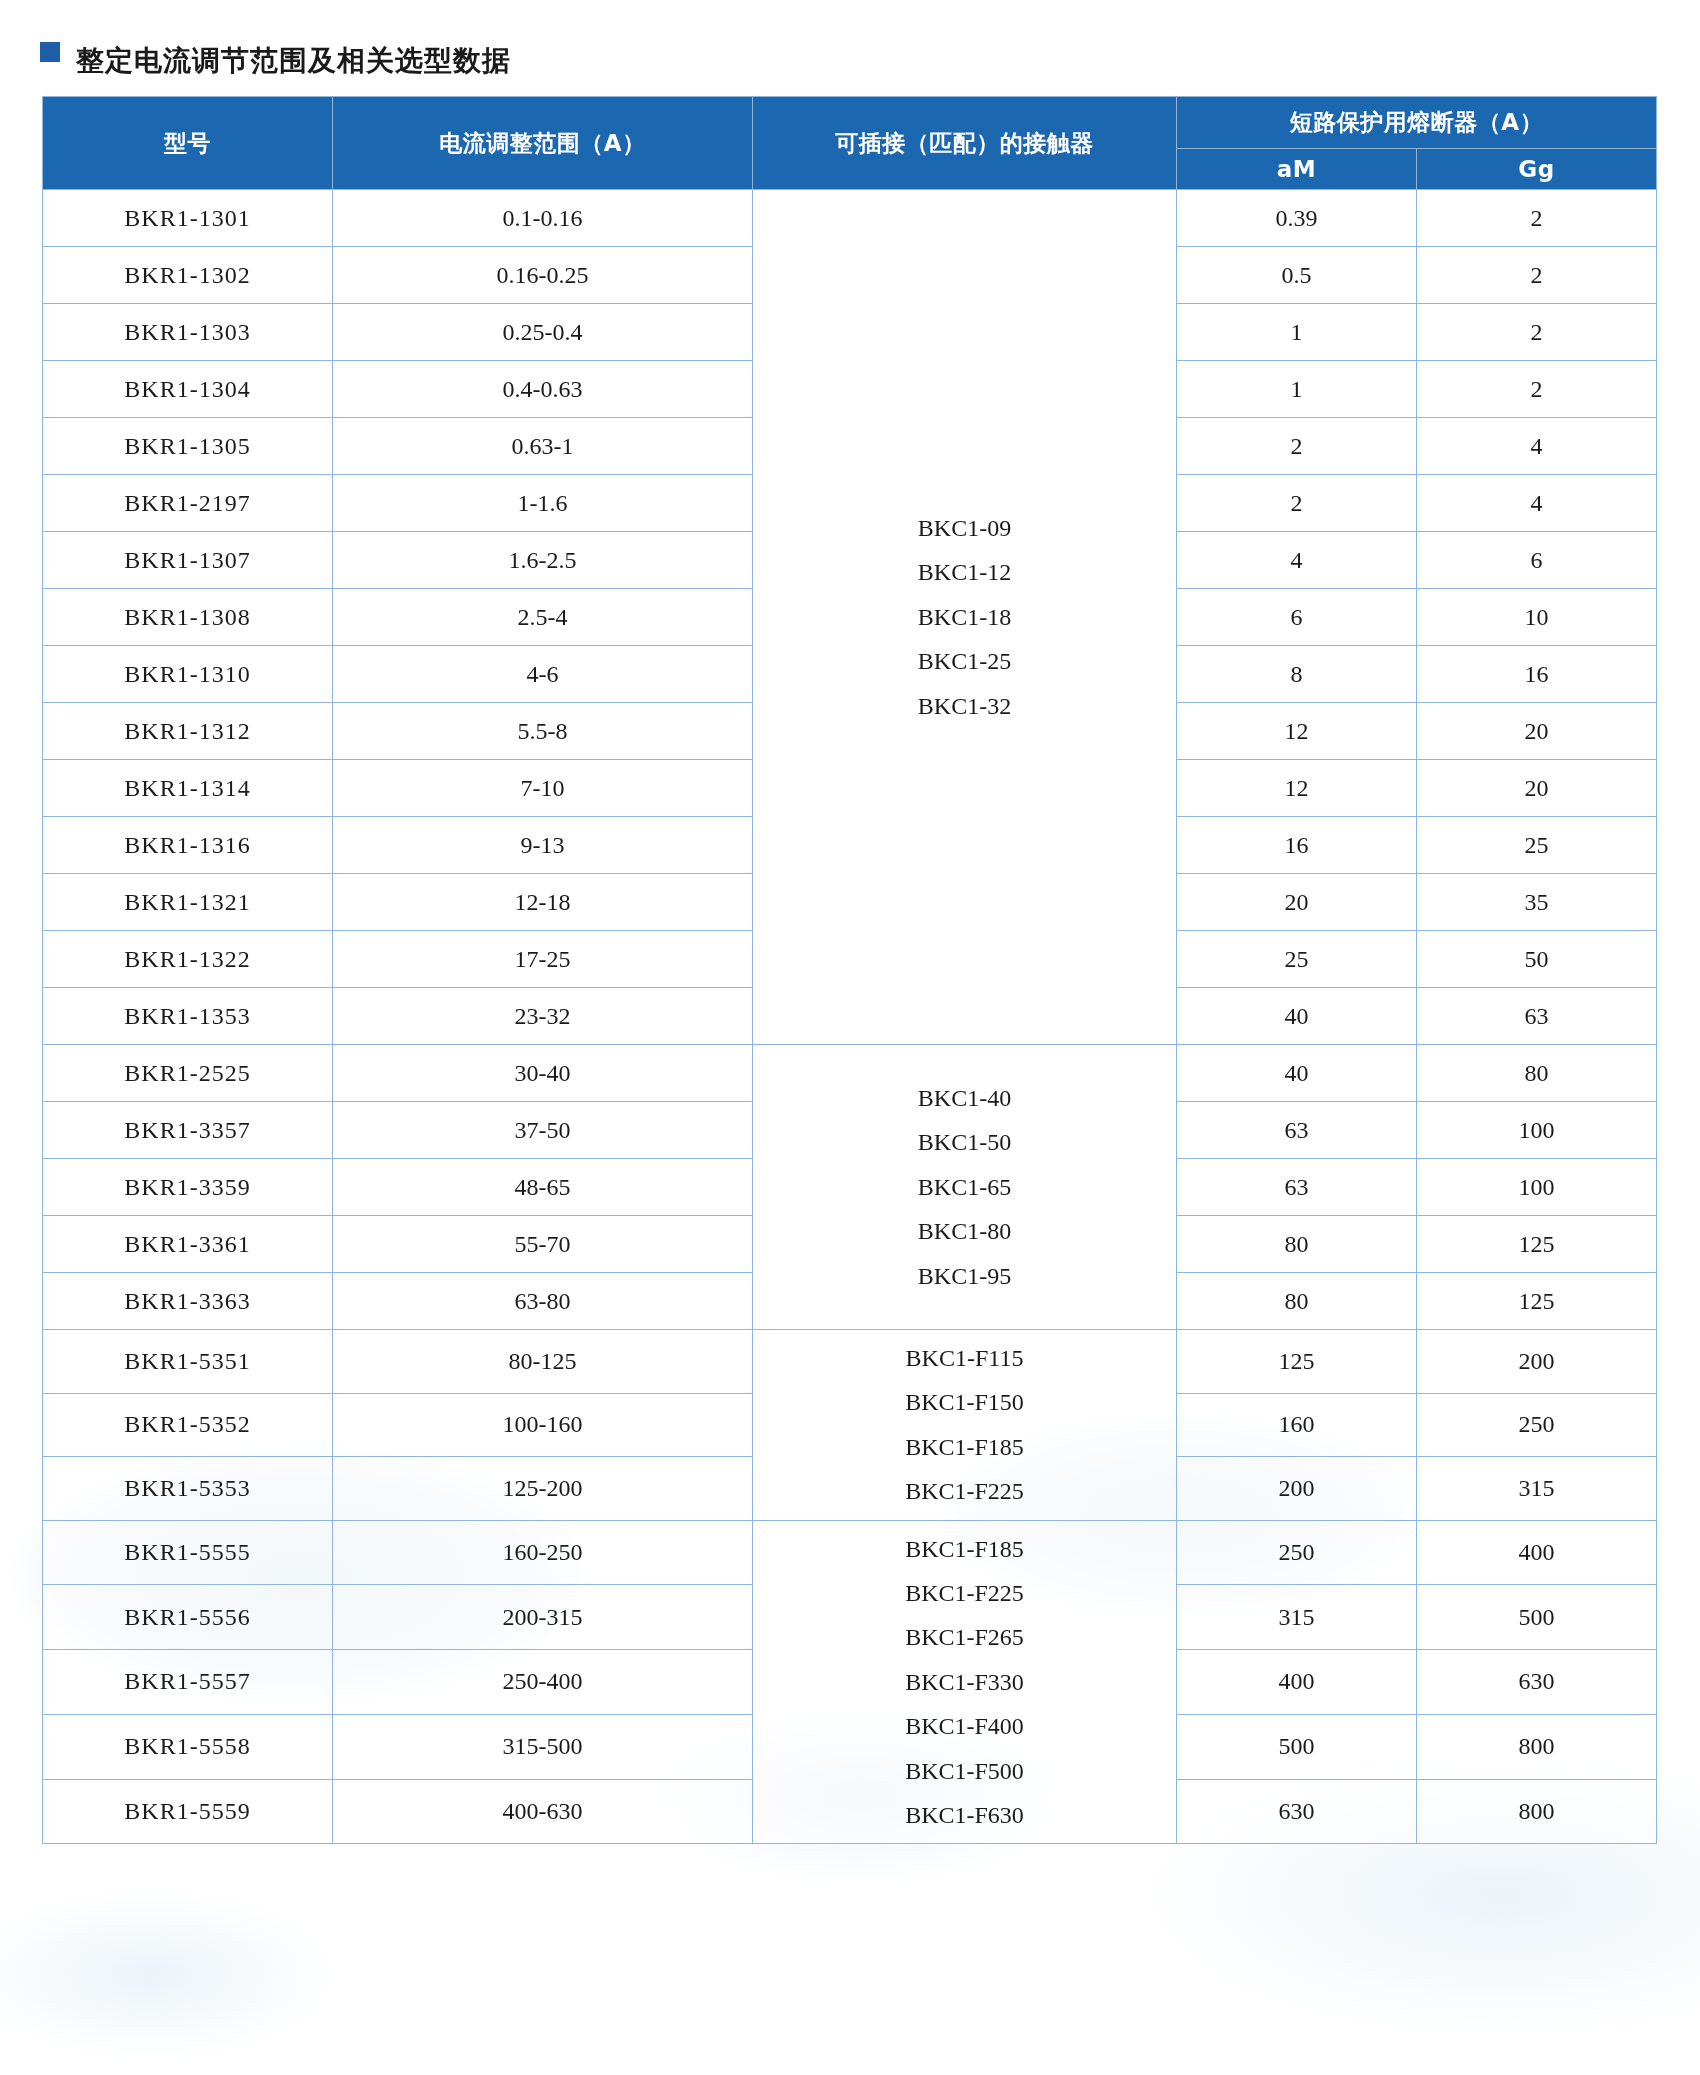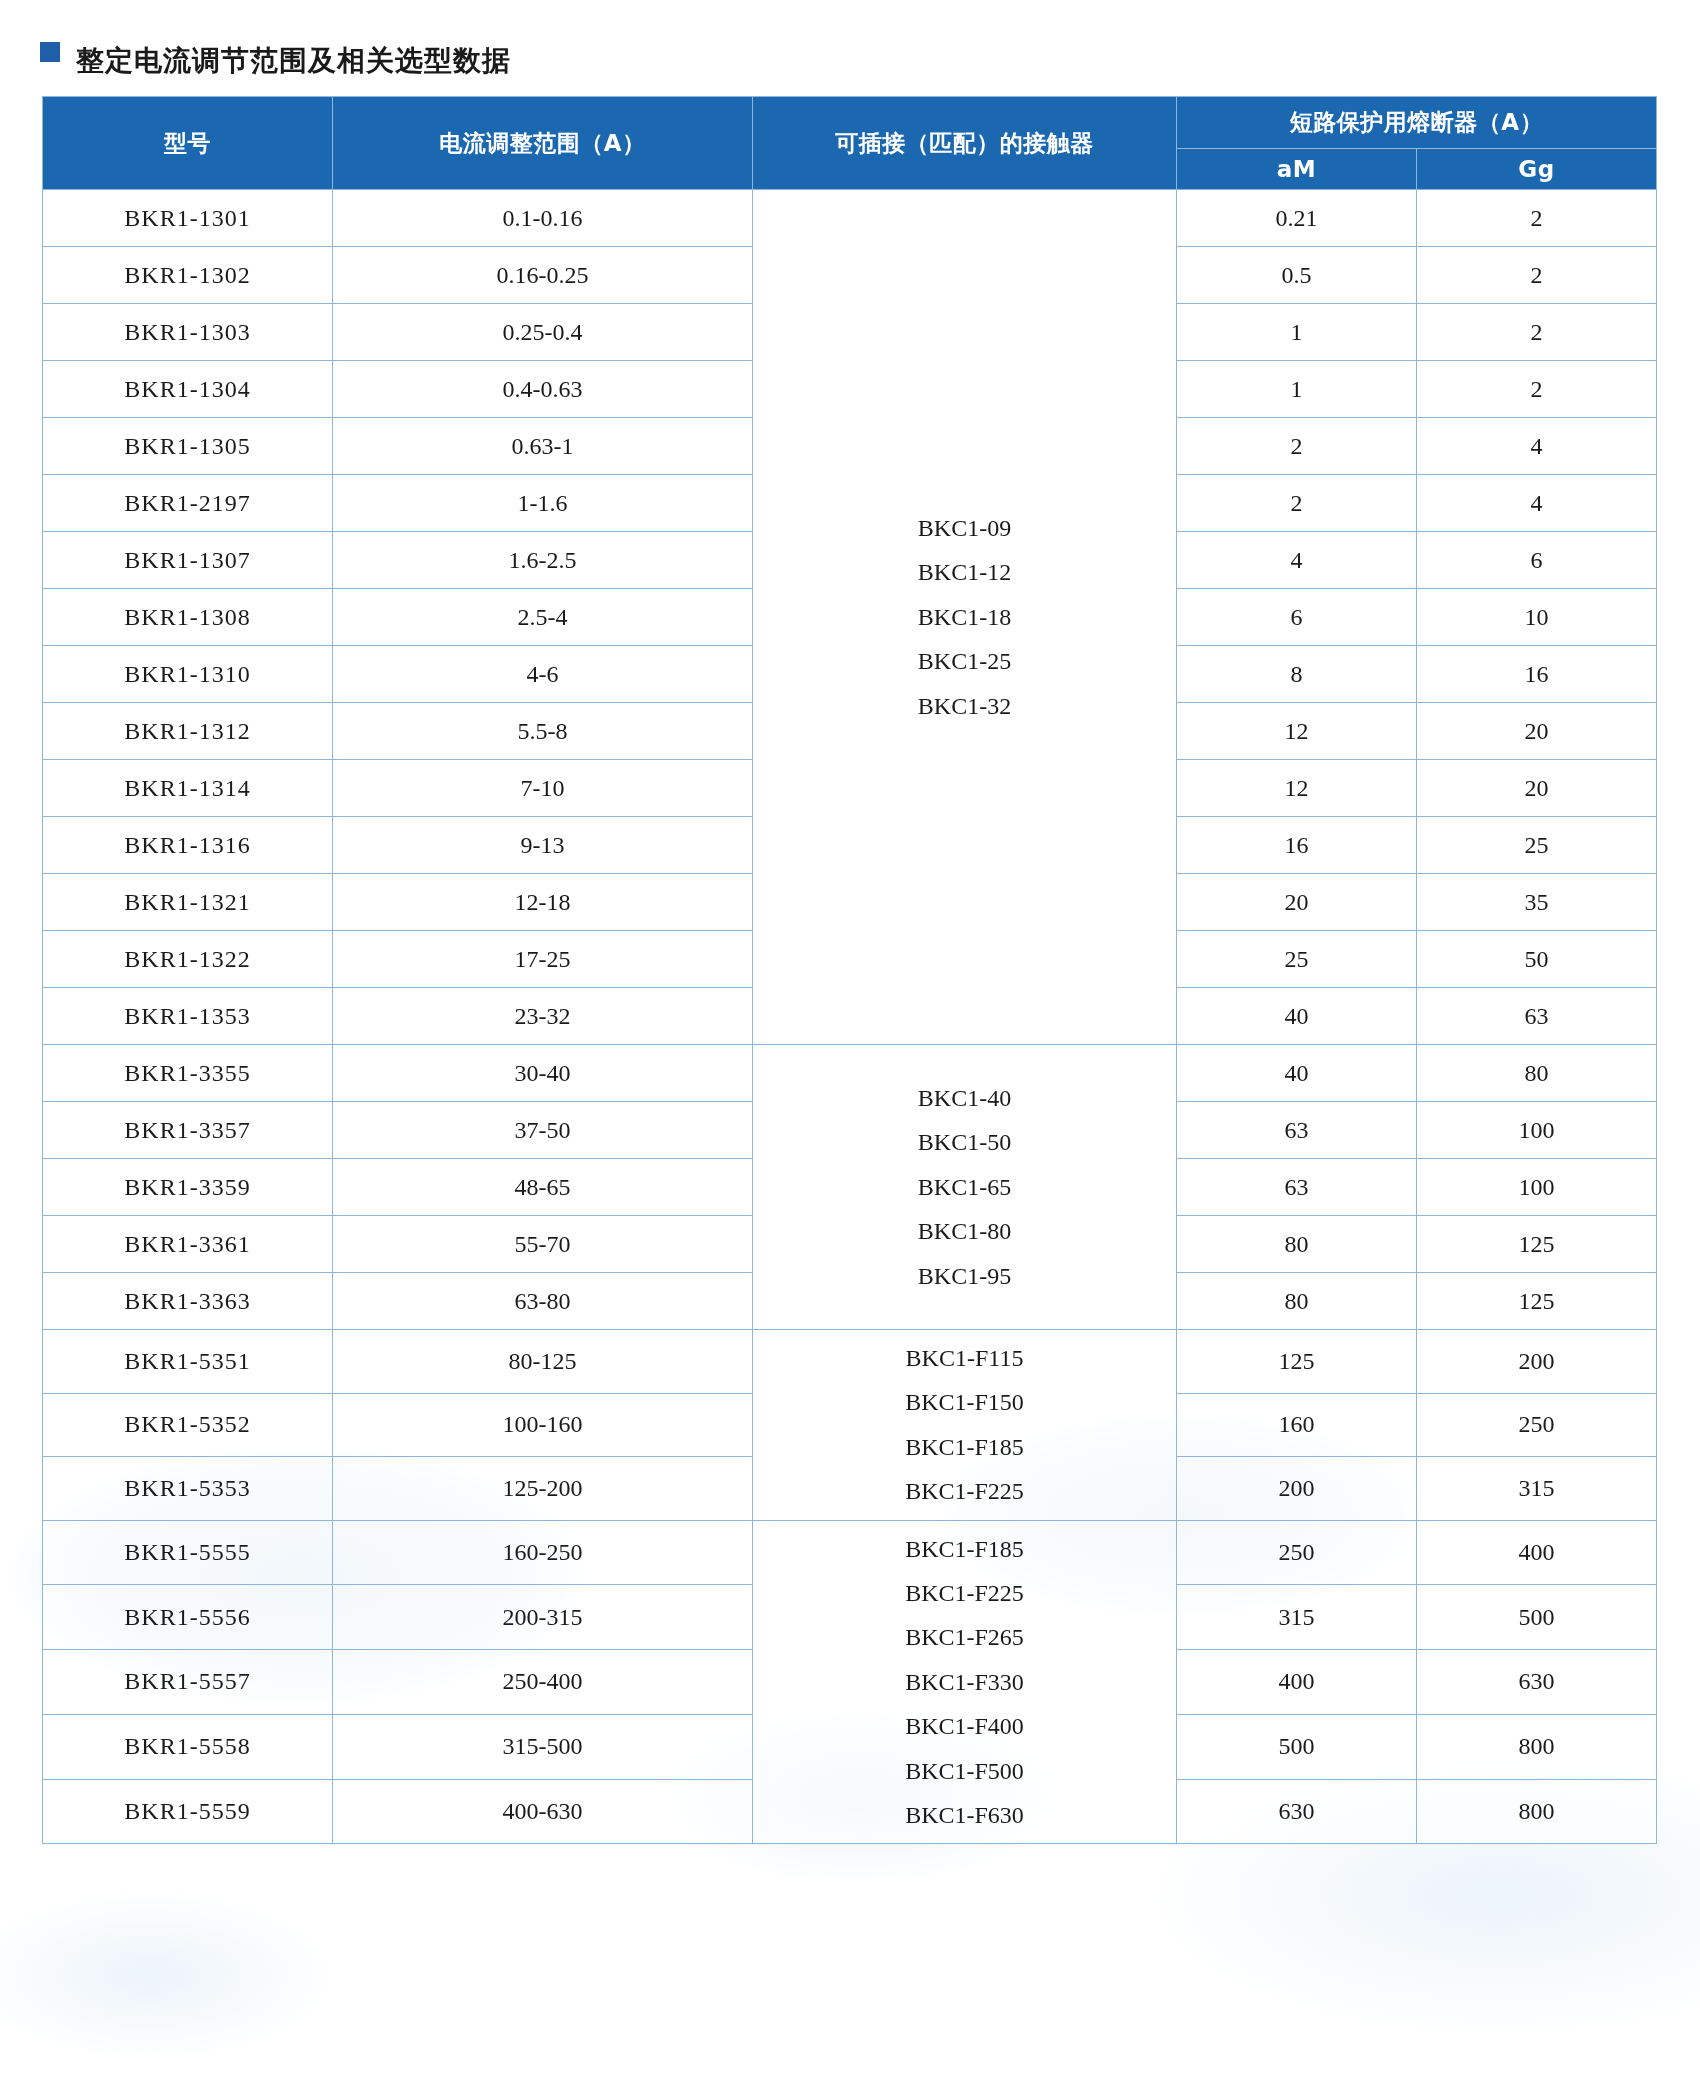--- a/index.html
+++ b/index.html
@@ -140,21 +140,21 @@
         <tr>
           <td class="model">BKR1-1301</td>
           <td>0.1-0.16</td>
           <td class="contactor" rowspan="15">
             <div>BKC1-09</div>
             <div>BKC1-12</div>
             <div>BKC1-18</div>
             <div>BKC1-25</div>
             <div>BKC1-32</div>
           </td>
-          <td>0.21</td>
+          <td>0.39</td>
           <td>2</td>
         </tr>
         <tr>
           <td class="model">BKR1-1302</td>
           <td>0.16-0.25</td>
           <td>0.5</td>
           <td>2</td>
         </tr>
         <tr>
           <td class="model">BKR1-1303</td>
@@ -228,21 +228,21 @@
           <td>25</td>
           <td>50</td>
         </tr>
         <tr>
           <td class="model">BKR1-1353</td>
           <td>23-32</td>
           <td>40</td>
           <td>63</td>
         </tr>
         <tr>
-          <td class="model">BKR1-3355</td>
+          <td class="model">BKR1-2525</td>
           <td>30-40</td>
           <td class="contactor" rowspan="5">
             <div>BKC1-40</div>
             <div>BKC1-50</div>
             <div>BKC1-65</div>
             <div>BKC1-80</div>
             <div>BKC1-95</div>
           </td>
           <td>40</td>
           <td>80</td>

